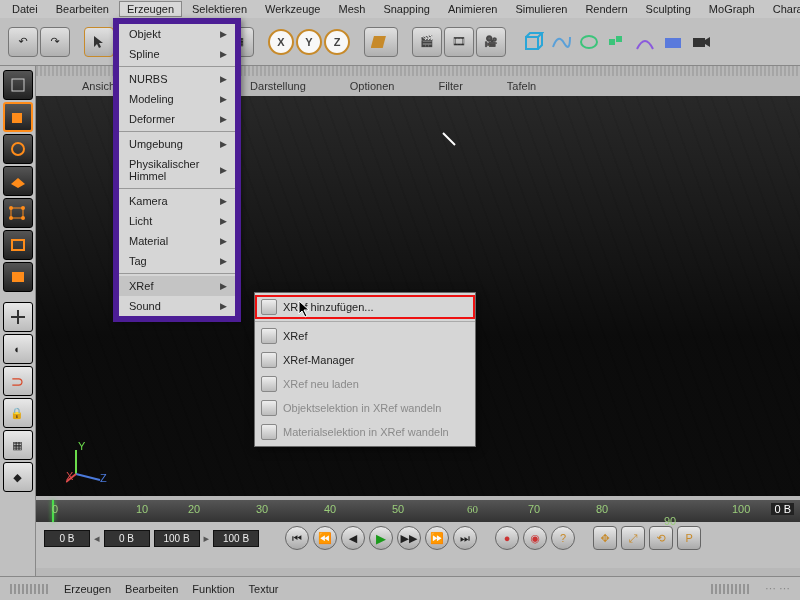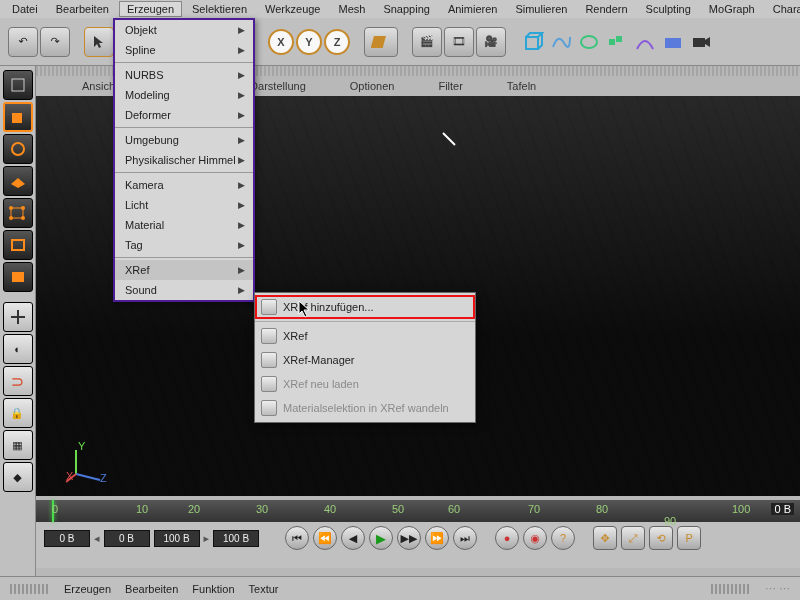--- a/index.html
+++ b/index.html
@@ -34,21 +34,21 @@
   
   .viewport { position:absolute; left:36px; top:96px; right:0; height:400px; background:#000; overflow:hidden; }
   .vp-content { position:absolute; inset:0; background:
     linear-gradient(180deg, rgba(40,40,40,.9) 0%, rgba(10,10,10,.95) 60%),
     repeating-linear-gradient(70deg,#111 0 2px, #2a2a2a 2px 14px),
     repeating-linear-gradient(-10deg,#0a0a0a 0 1px, transparent 1px 30px);
   }
   .axis-gizmo { position:absolute; left:30px; bottom:12px; width:44px; height:44px; }
   
   
-  .dropdown { position:absolute; left:113px; top:18px; width:142px; background:#d6d6d6; border:2px solid #4c1d95; box-shadow:2px 2px 6px rgba(0,0,0,.4); z-index:100; }
+  .dropdown { position:absolute; left:113px; top:18px; width:128px; background:#d6d6d6; border:6px solid #4c1d95; box-shadow:2px 2px 6px rgba(0,0,0,.4); z-index:100; }
   .dd-item { display:flex; align-items:center; padding:4px 8px 4px 10px; justify-content:space-between; cursor:default; }
   .dd-item.hover { background:#c4c4c4; }
   .dd-sep { height:1px; background:#999; margin:2px 0; }
   .arrow { font-size:9px; color:#444; }
   
   
   .submenu { position:absolute; left:254px; top:292px; width:222px; background:#d6d6d6; border:1px solid #6a6a6a; box-shadow:2px 2px 8px rgba(0,0,0,.5); z-index:101; padding:2px 0; }
   .sm-item { display:flex; align-items:center; gap:6px; padding:4px 10px 4px 6px; cursor:default; }
   .sm-item.disabled { color:#8a8a8a; }
   .sm-item.highlight { border:2px solid #e11; padding:2px 8px 2px 4px; }
@@ -325,38 +325,42 @@
     <div class="sm-item">
       <span class="sm-icon"></span>
       <span>XRef-Manager</span>
     </div>
     <div class="sm-item disabled">
       <span class="sm-icon"></span>
       <span>XRef neu laden</span>
     </div>
     <div class="sm-item disabled">
       <span class="sm-icon"></span>
+      <span>Objektselektion in XRef wandeln</span>
+    </div>
+    <div class="sm-item disabled">
+      <span class="sm-icon"></span>
       <span>Materialselektion in XRef wandeln</span>
     </div>
   </div>
 
 <svg class="cursor">
     <path d="M1 1 L1 14 L4 11 L7 17 L9 16 L6 10 L11 10 Z" fill="#000" stroke="#fff" stroke-width="1"></path>
   </svg>
 
 <div class="timeline">
   <div class="tl-ruler" id="tl-ruler">
     <div class="head"></div>
   <span class="tick" style="left: 16px;">0</span>
       <span class="tick" style="left: 100px;">10</span>
       <span class="tick" style="left: 152px;">20</span>
       <span class="tick" style="left: 220px;">30</span>
       <span class="tick" style="left: 288px;">40</span>
       <span class="tick" style="left: 356px;">50</span>
-      <span class="tick" style="left: 412px;">60</span>
+      <span class="tick" style="left: 431px; font-family: Liberation Serif, serif;">60</span>
       <span class="tick" style="left: 492px;">70</span>
       <span class="tick" style="left: 560px;">80</span>
       <span class="tick" style="left: 628px; margin-top: 12px;">90</span>
       <span class="tick" style="left: 696px;">100</span>
       <span style="position: absolute; right: 6px; top: 3px; color: rgb(255, 255, 255); background: rgb(34, 34, 34); padding: 0px 3px;">0 B</span>
     </div>
   <div class="tl-ctrl">
     <div class="tl-field">0 B</div>
     <span style="color:#555;">◂</span>
     <div class="tl-field">0 B</div>

